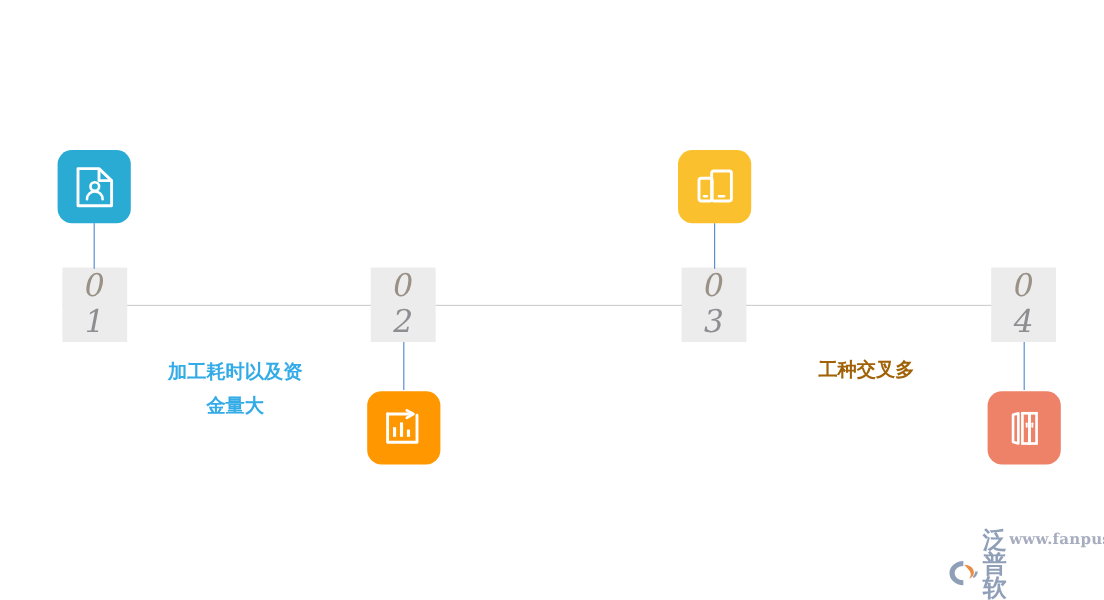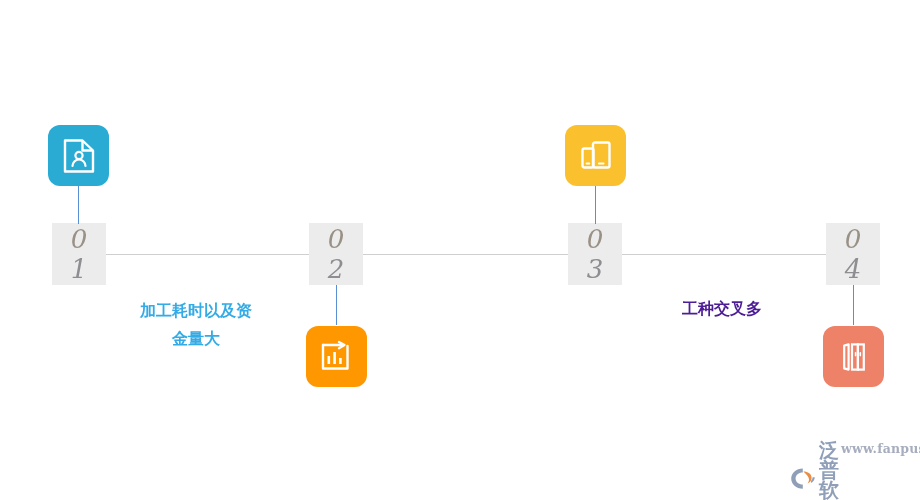--- a/index.html
+++ b/index.html
@@ -213,21 +213,21 @@
         <rect x="17.8" y="12" width="1.6" height="4.4" rx="0.8" fill="#ffffff"></rect>
         <rect x="22.5" y="12" width="1.6" height="4.4" rx="0.8" fill="#ffffff"></rect>
       </svg>
     </span>
   </div>
 
   <div class="caption caption-1" style="color:#33ABE6;">加工耗时以及资
 金量大</div>
 
 
-  <div class="caption caption-3" style="color:#4c1d95;">工种交叉多</div>
+  <div class="caption caption-3" style="color:#a16207;">工种交叉多</div>
 
   <div class="watermark">
     <div class="wm-top">
       <span>
         <svg width="26" height="23" viewBox="0 0 26 23" fill="none">
           <path d="M12.8 1.4 C6.2 1.4 1.2 6.1 1.2 11.6 C1.2 17.1 6.2 21.8 12.8 21.8 L12.8 17.6 C8.6 17.6 5.6 15.0 5.6 11.6 C5.6 8.2 8.6 5.6 12.8 5.6 Z" fill="#8a9ab5"></path>
           <path d="M13.4 4.6 C17.9 4.6 21.6 7.0 21.6 11.0 C21.6 13.4 20.0 15.4 17.6 16.4 C19.0 14.6 19.4 12.6 18.6 10.8 C17.6 8.4 15.4 6.8 13.4 4.6 Z" fill="#e8873c"></path>
           <path d="M20.8 14.2 C21.9 13.1 22.6 11.7 22.6 10.2 L24.8 10.2 C24.8 12.3 23.3 14.6 21.4 15.9 Z" fill="#8a9ab5"></path>
         </svg>
       </span>

